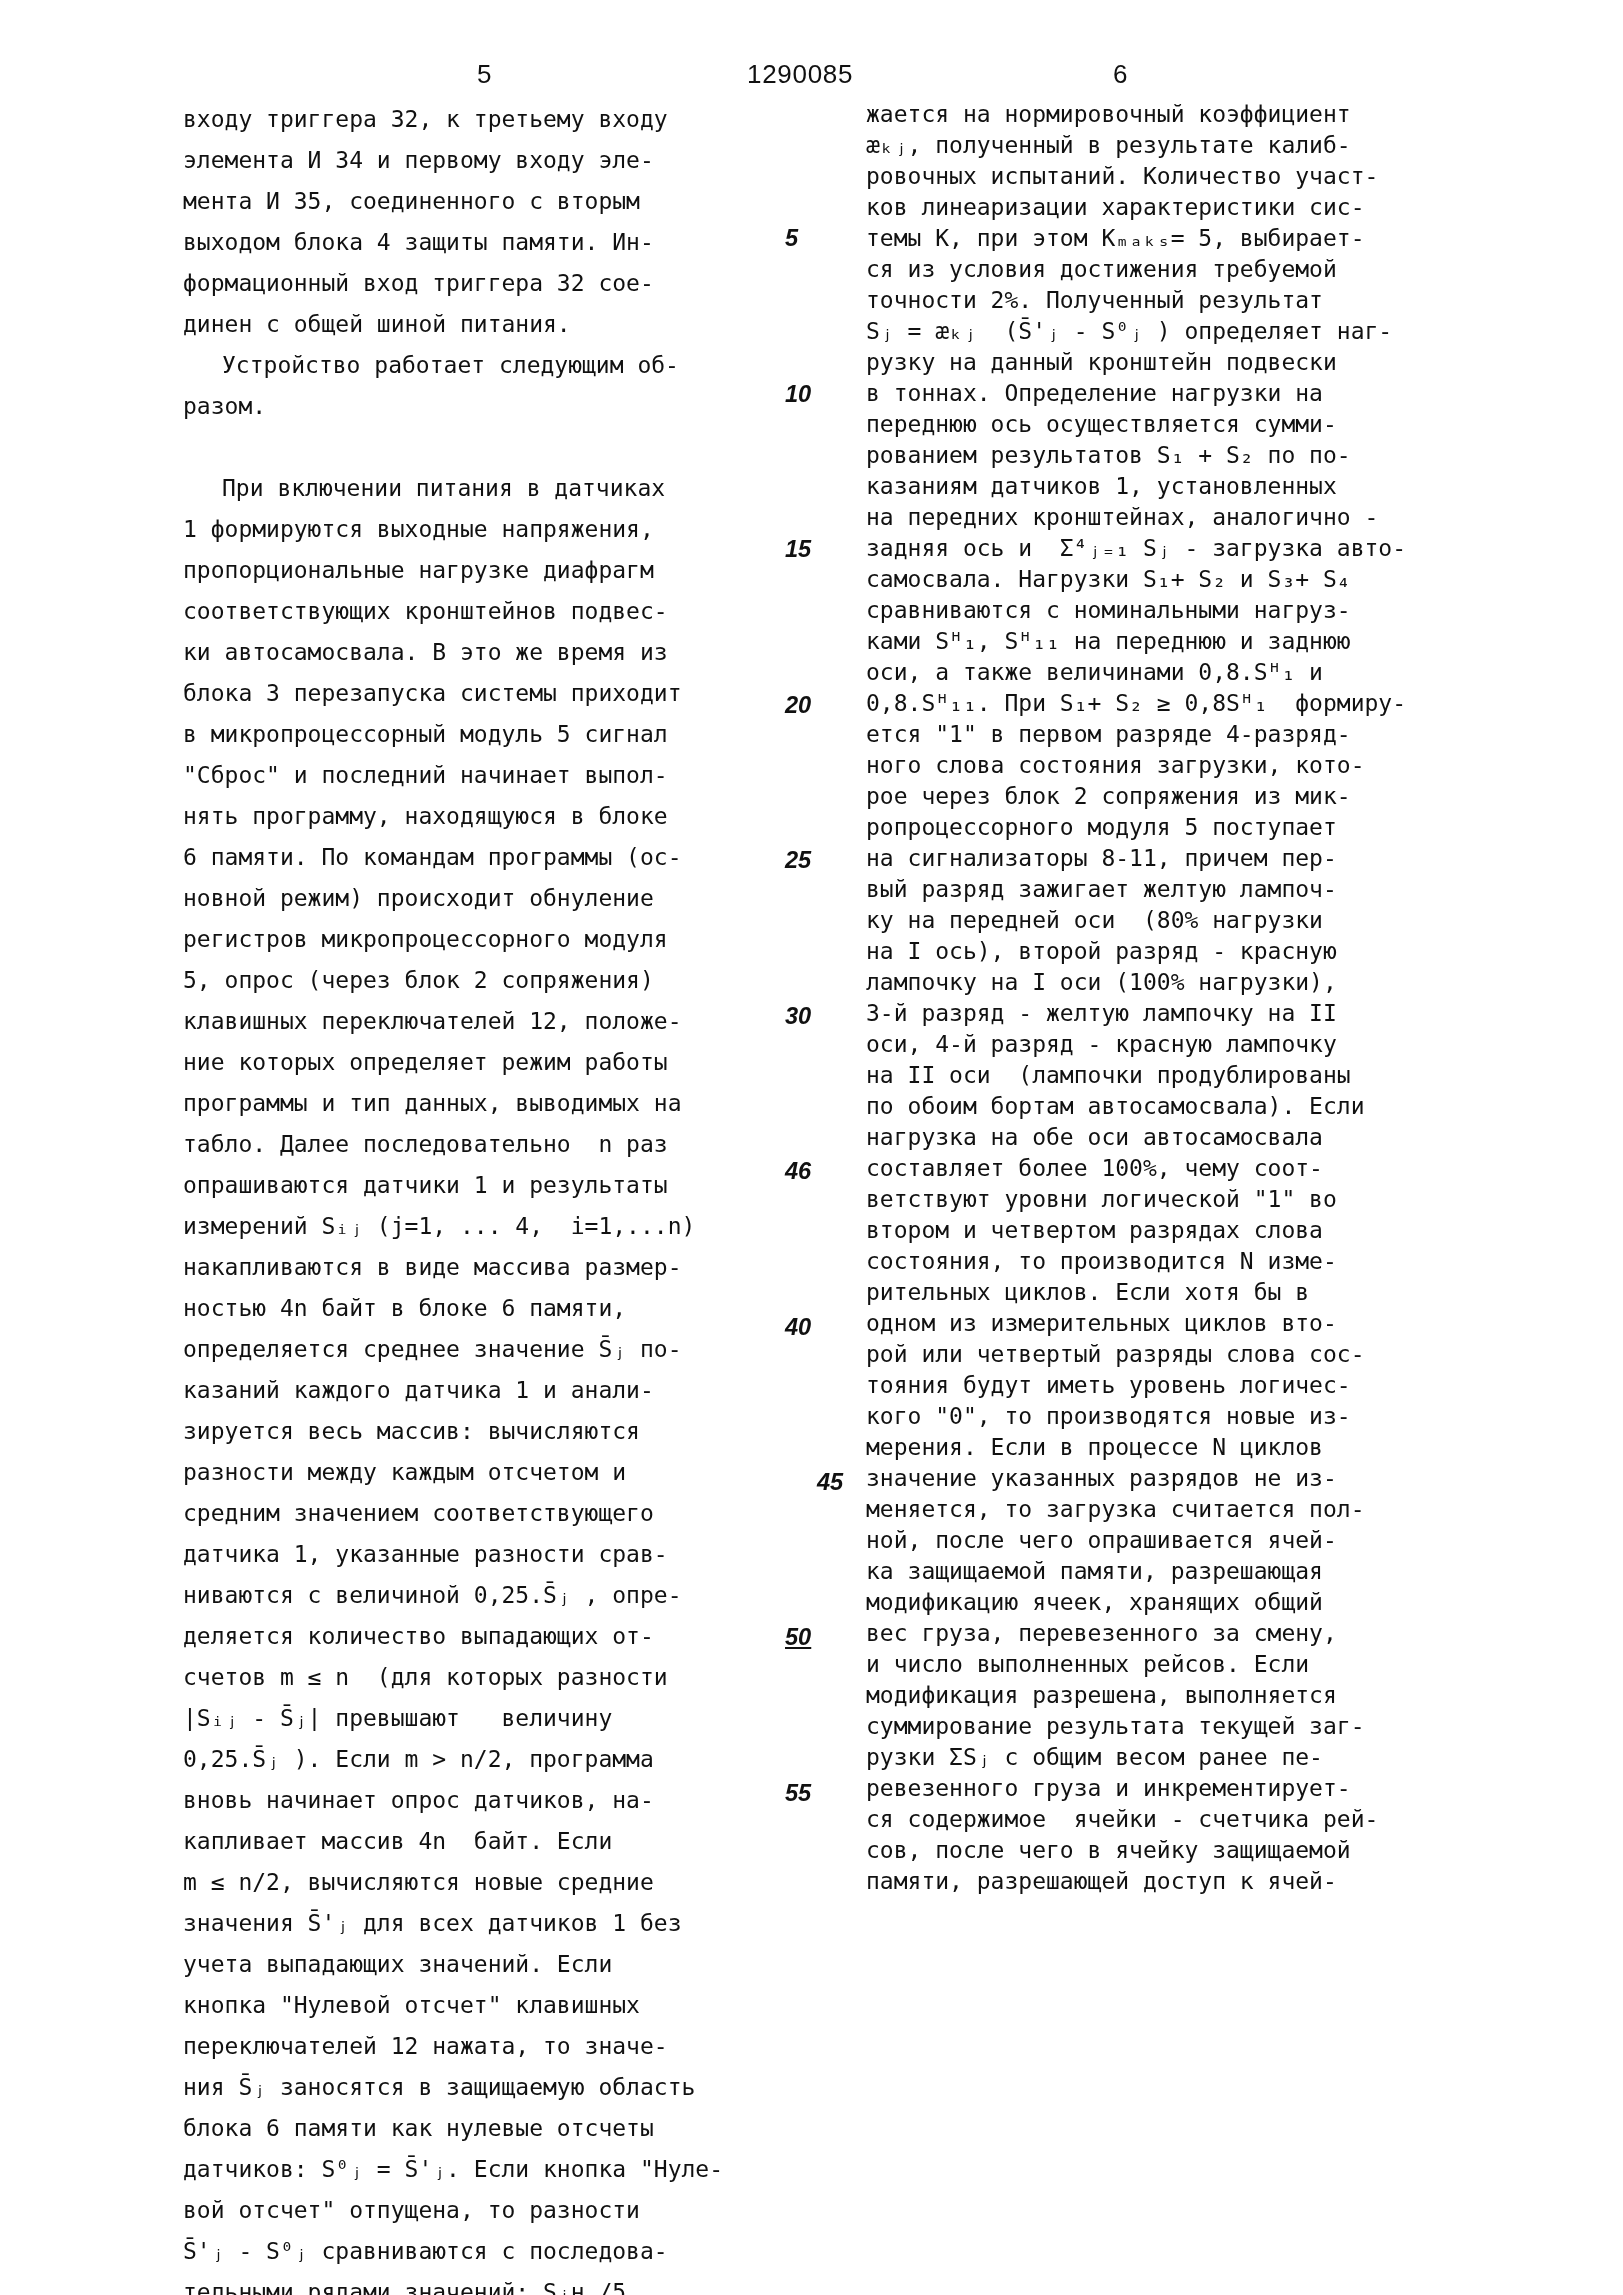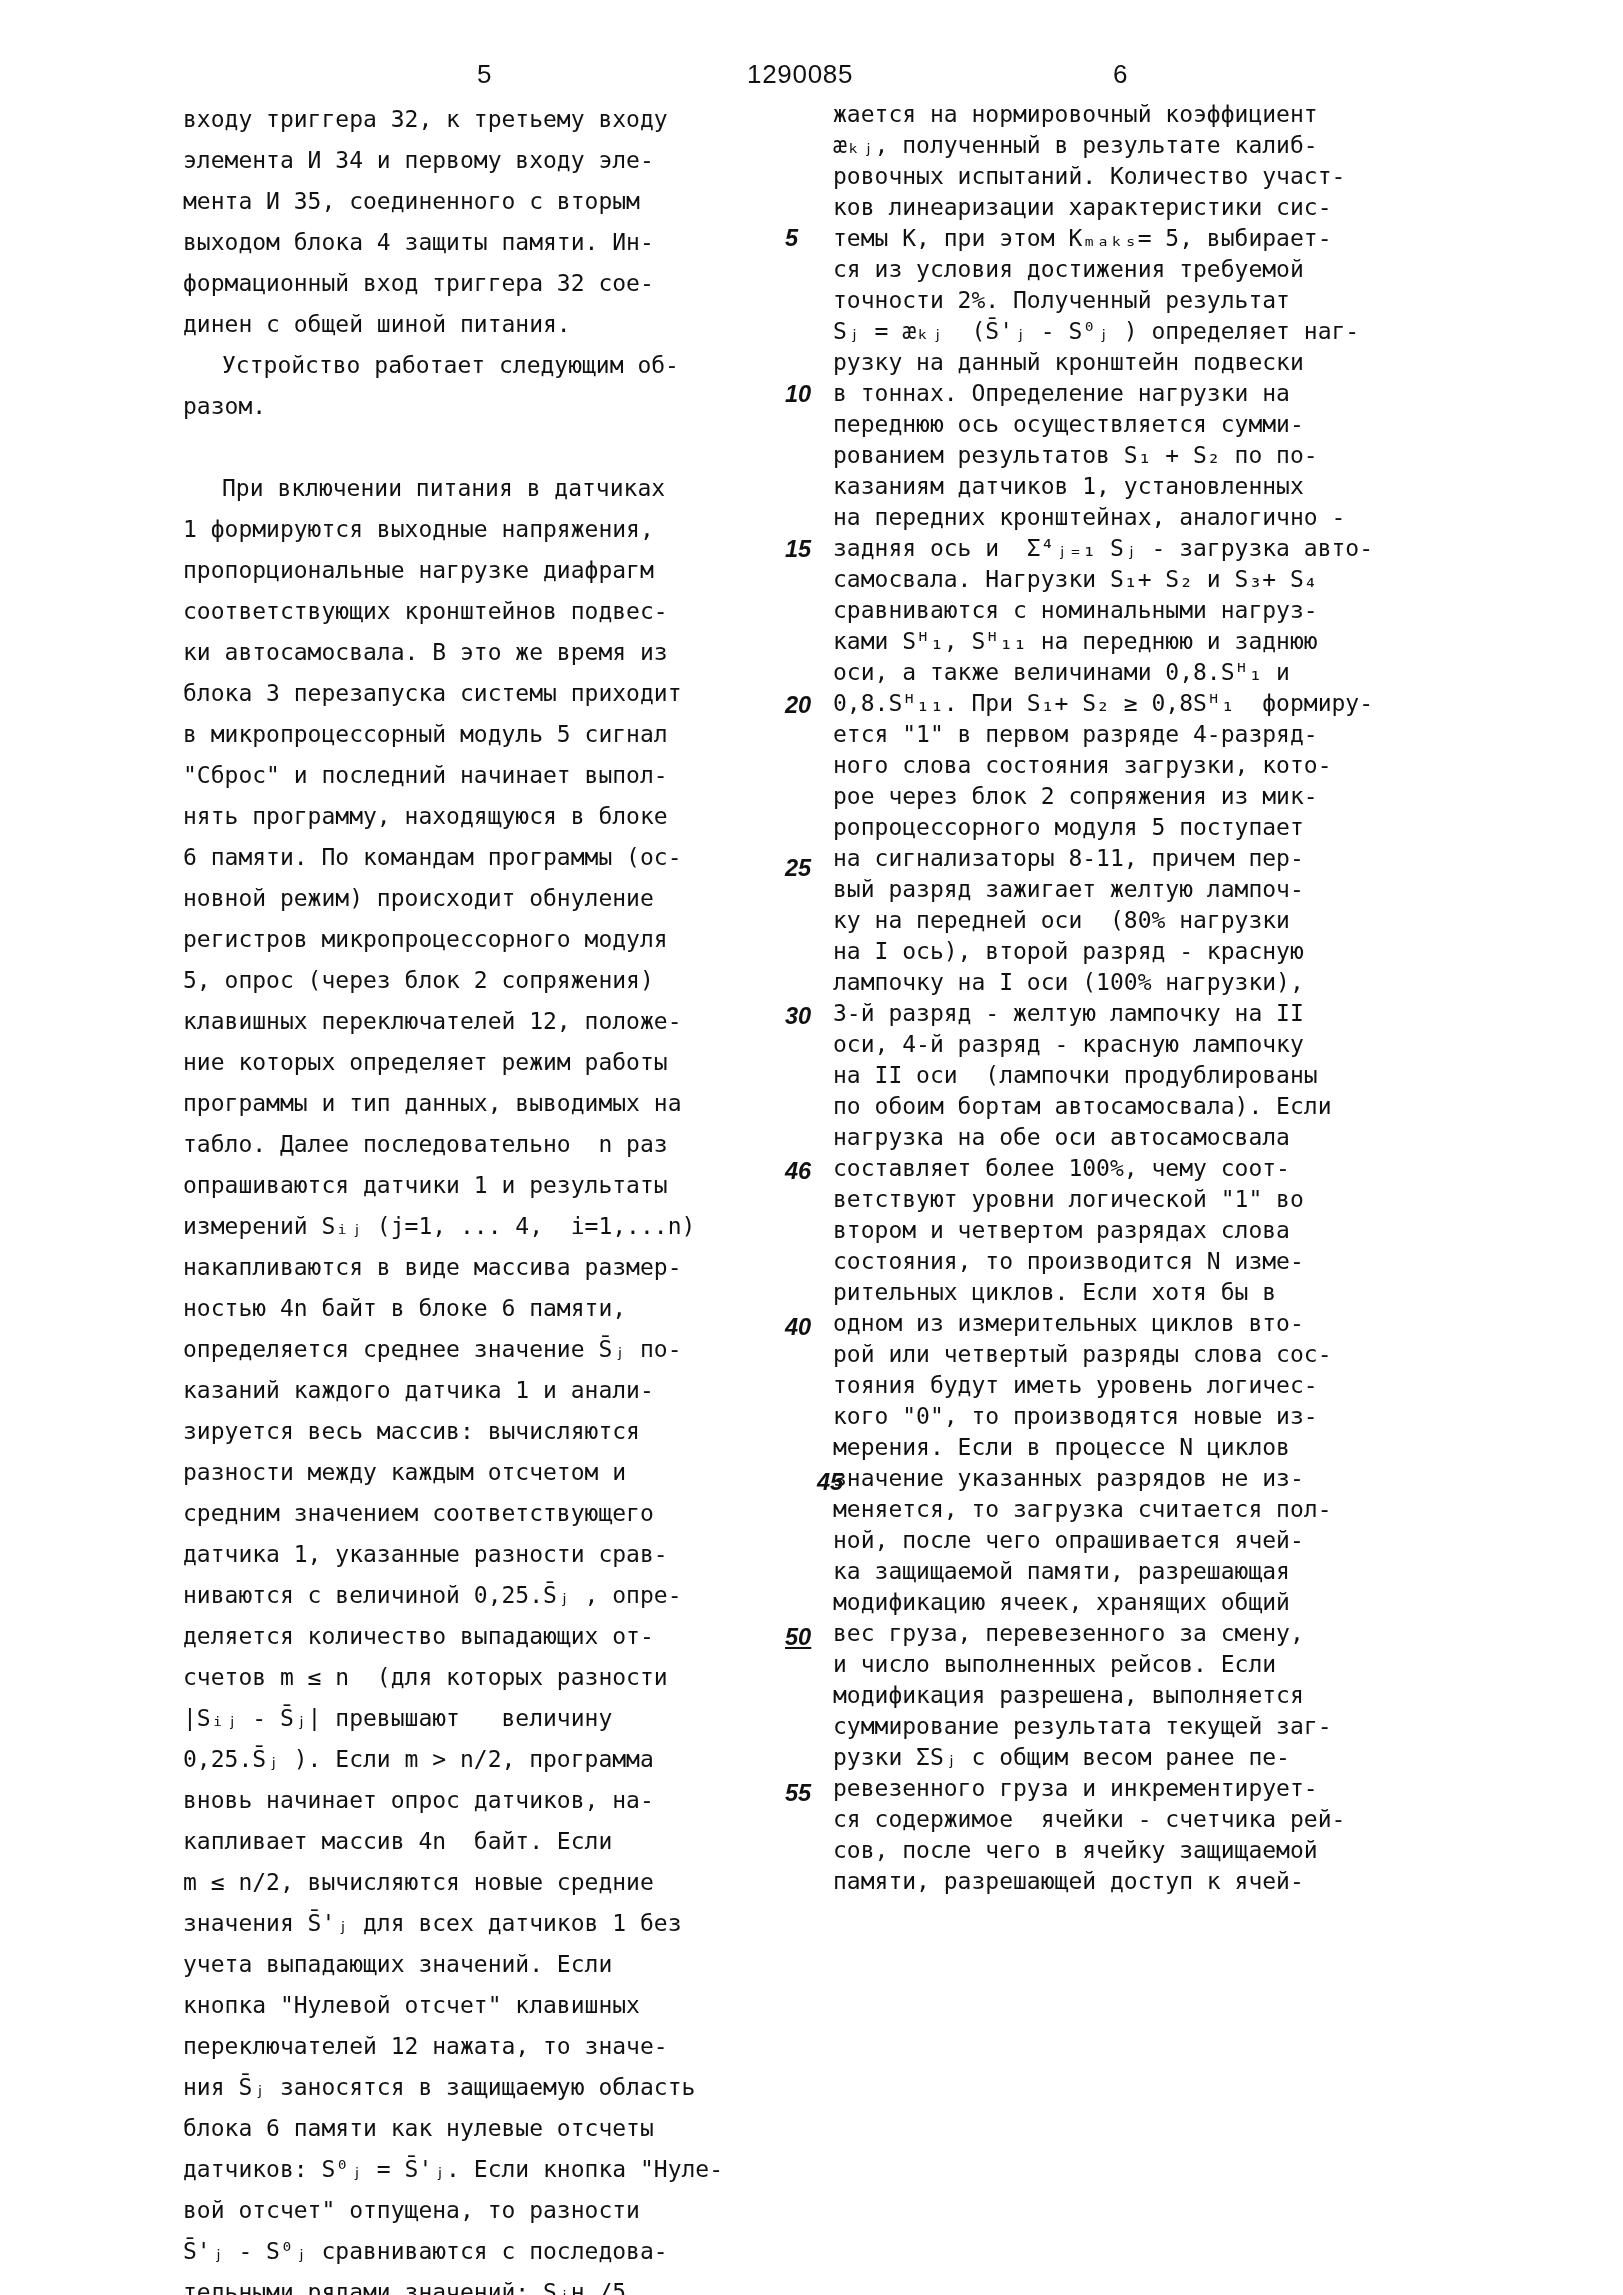--- a/index.html
+++ b/index.html
@@ -5,21 +5,21 @@
   html, body { margin: 0; padding: 0; background: #ffffff; }
   body { width: 1623px; height: 2295px; position: relative; overflow: hidden;
          font-family: "DejaVu Sans Mono", "Liberation Mono", monospace; color: #111; }
   .hdr { position: absolute; top: 58px; font-size: 26px; line-height: 33px;
          font-family: "Liberation Sans", sans-serif; }
   #hdr-left { left: 477px; }
   #hdr-center { left: 747px; letter-spacing: 0.7px; }
   #hdr-right { left: 1113px; }
   .col { position: absolute; top: 99px; font-size: 23px; white-space: pre; }
   #col-left { left: 183px; width: 589px; line-height: 41px; }
-  #col-right { left: 833px; width: 628px; line-height: 31px; }
+  #col-right { left: 866px; width: 628px; line-height: 31px; }
   .line { display: block; height: inherit; }
   .indent { padding-left: 39px; }
   .blank { display: block; height: 41px; }
   #line-numbers { position: absolute; left: 785px; top: 99px; width: 39px;
                   font-family: "Liberation Sans", sans-serif; font-style: italic;
                   font-weight: bold; font-size: 23.6px; }
   .ln { position: absolute; left: 0; line-height: 31px; }
 </style>
 </head>
 <body>
@@ -27,21 +27,21 @@
 <div id="hdr-left" class="hdr">5</div>
 <div id="hdr-center" class="hdr">1290085</div>
 <div id="hdr-right" class="hdr">6</div>
 
 <div id="col-left" class="col"><span class="line">входу триггера 32, к третьему входу</span><span class="line">элемента И 34 и первому входу эле-</span><span class="line">мента И 35, соединенного с вторым</span><span class="line">выходом блока 4 защиты памяти. Ин-</span><span class="line">формационный вход триггера 32 сое-</span><span class="line">динен с общей шиной питания.</span><span class="line indent">Устройство работает следующим об-</span><span class="line">разом.</span><span class="blank"></span><span class="line indent">При включении питания в датчиках</span><span class="line">1 формируются выходные напряжения,</span><span class="line">пропорциональные нагрузке диафрагм</span><span class="line">соответствующих кронштейнов подвес-</span><span class="line">ки автосамосвала. В это же время из</span><span class="line">блока 3 перезапуска системы приходит</span><span class="line">в микропроцессорный модуль 5 сигнал</span><span class="line">"Сброс" и последний начинает выпол-</span><span class="line">нять программу, находящуюся в блоке</span><span class="line">6 памяти. По командам программы (ос-</span><span class="line">новной режим) происходит обнуление</span><span class="line">регистров микропроцессорного модуля</span><span class="line">5, опрос (через блок 2 сопряжения)</span><span class="line">клавишных переключателей 12, положе-</span><span class="line">ние которых определяет режим работы</span><span class="line">программы и тип данных, выводимых на</span><span class="line">табло. Далее последовательно  n раз</span><span class="line">опрашиваются датчики 1 и результаты</span><span class="line">измерений Sᵢⱼ (j=1, ... 4,  i=1,...n)</span><span class="line">накапливаются в виде массива размер-</span><span class="line">ностью 4n байт в блоке 6 памяти,</span><span class="line">определяется среднее значение S̄ⱼ по-</span><span class="line">казаний каждого датчика 1 и анали-</span><span class="line">зируется весь массив: вычисляются</span><span class="line">разности между каждым отсчетом и</span><span class="line">средним значением соответствующего</span><span class="line">датчика 1, указанные разности срав-</span><span class="line">ниваются с величиной 0,25.S̄ⱼ , опре-</span><span class="line">деляется количество выпадающих от-</span><span class="line">счетов m ≤ n  (для которых разности</span><span class="line">|Sᵢⱼ - S̄ⱼ| превышают   величину</span><span class="line">0,25.S̄ⱼ ). Если m &gt; n/2, программа</span><span class="line">вновь начинает опрос датчиков, на-</span><span class="line">капливает массив 4n  байт. Если</span><span class="line">m ≤ n/2, вычисляются новые средние</span><span class="line">значения S̄'ⱼ для всех датчиков 1 без</span><span class="line">учета выпадающих значений. Если</span><span class="line">кнопка "Нулевой отсчет" клавишных</span><span class="line">переключателей 12 нажата, то значе-</span><span class="line">ния S̄ⱼ заносятся в защищаемую область</span><span class="line">блока 6 памяти как нулевые отсчеты</span><span class="line">датчиков: S⁰ⱼ = S̄'ⱼ. Если кнопка "Нуле-</span><span class="line">вой отсчет" отпущена, то разности</span><span class="line">S̄'ⱼ - S⁰ⱼ сравниваются с последова-</span><span class="line">тельными рядами значений: Sⱼн /5,</span><span class="line">2.Sⱼн/5,...,Sⱼн, где Sⱼн - показания</span></div>
 <div id="line-numbers">
     <span class="ln" style="top: 124px;">5</span>
     <span class="ln" style="top: 280px;">10</span>
     <span class="ln" style="top: 435px;">15</span>
     <span class="ln" style="top: 591px; font-style: italic;">20</span>
-    <span class="ln" style="top: 746px; margin-top: 8px;">25</span>
+    <span class="ln" style="top: 746px;">25</span>
     <span class="ln" style="top: 902px; text-align: center;">30</span>
     <span class="ln" style="top: 1057px;">46</span>
     <span class="ln" style="top: 1213px;">40</span>
     <span class="ln" style="top: 1368px; margin-left: 32px;">45</span>
     <span class="ln" style="top: 1523px; text-decoration: underline;">50</span>
     <span class="ln" style="top: 1679px;">55</span>
   </div>
 <div id="col-right" class="col"><span class="line">жается на нормировочный коэффициент</span><span class="line">æₖⱼ, полученный в результате калиб-</span><span class="line">ровочных испытаний. Количество участ-</span><span class="line">ков линеаризации характеристики сис-</span><span class="line">темы K, при этом Kₘₐₖₛ= 5, выбирает-</span><span class="line">ся из условия достижения требуемой</span><span class="line">точности 2%. Полученный результат</span><span class="line">Sⱼ = æₖⱼ  (S̄'ⱼ - S⁰ⱼ ) определяет наг-</span><span class="line">рузку на данный кронштейн подвески</span><span class="line">в тоннах. Определение нагрузки на</span><span class="line">переднюю ось осуществляется сумми-</span><span class="line">рованием результатов S₁ + S₂ по по-</span><span class="line">казаниям датчиков 1, установленных</span><span class="line">на передних кронштейнах, аналогично -</span><span class="line">задняя ось и  Σ⁴ⱼ₌₁ Sⱼ - загрузка авто-</span><span class="line">самосвала. Нагрузки S₁+ S₂ и S₃+ S₄</span><span class="line">сравниваются с номинальными нагруз-</span><span class="line">ками Sᴴ₁, Sᴴ₁₁ на переднюю и заднюю</span><span class="line">оси, а также величинами 0,8.Sᴴ₁ и</span><span class="line">0,8.Sᴴ₁₁. При S₁+ S₂ ≥ 0,8Sᴴ₁  формиру-</span><span class="line">ется "1" в первом разряде 4-разряд-</span><span class="line">ного слова состояния загрузки, кото-</span><span class="line">рое через блок 2 сопряжения из мик-</span><span class="line">ропроцессорного модуля 5 поступает</span><span class="line">на сигнализаторы 8-11, причем пер-</span><span class="line">вый разряд зажигает желтую лампоч-</span><span class="line">ку на передней оси  (80% нагрузки</span><span class="line">на I ось), второй разряд - красную</span><span class="line">лампочку на I оси (100% нагрузки),</span><span class="line">3-й разряд - желтую лампочку на II</span><span class="line">оси, 4-й разряд - красную лампочку</span><span class="line">на II оси  (лампочки продублированы</span><span class="line">по обоим бортам автосамосвала). Если</span><span class="line">нагрузка на обе оси автосамосвала</span><span class="line">составляет более 100%, чему соот-</span><span class="line">ветствуют уровни логической "1" во</span><span class="line">втором и четвертом разрядах слова</span><span class="line">состояния, то производится N изме-</span><span class="line">рительных циклов. Если хотя бы в</span><span class="line">одном из измерительных циклов вто-</span><span class="line">рой или четвертый разряды слова сос-</span><span class="line">тояния будут иметь уровень логичес-</span><span class="line">кого "0", то производятся новые из-</span><span class="line">мерения. Если в процессе N циклов</span><span class="line">значение указанных разрядов не из-</span><span class="line">меняется, то загрузка считается пол-</span><span class="line">ной, после чего опрашивается ячей-</span><span class="line">ка защищаемой памяти, разрешающая</span><span class="line">модификацию ячеек, хранящих общий</span><span class="line">вес груза, перевезенного за смену,</span><span class="line">и число выполненных рейсов. Если</span><span class="line">модификация разрешена, выполняется</span><span class="line">суммирование результата текущей заг-</span><span class="line">рузки ΣSⱼ с общим весом ранее пе-</span><span class="line">ревезенного груза и инкрементирует-</span><span class="line">ся содержимое  ячейки - счетчика рей-</span><span class="line">сов, после чего в ячейку защищаемой</span><span class="line">памяти, разрешающей доступ к ячей-</span></div>
 
 

